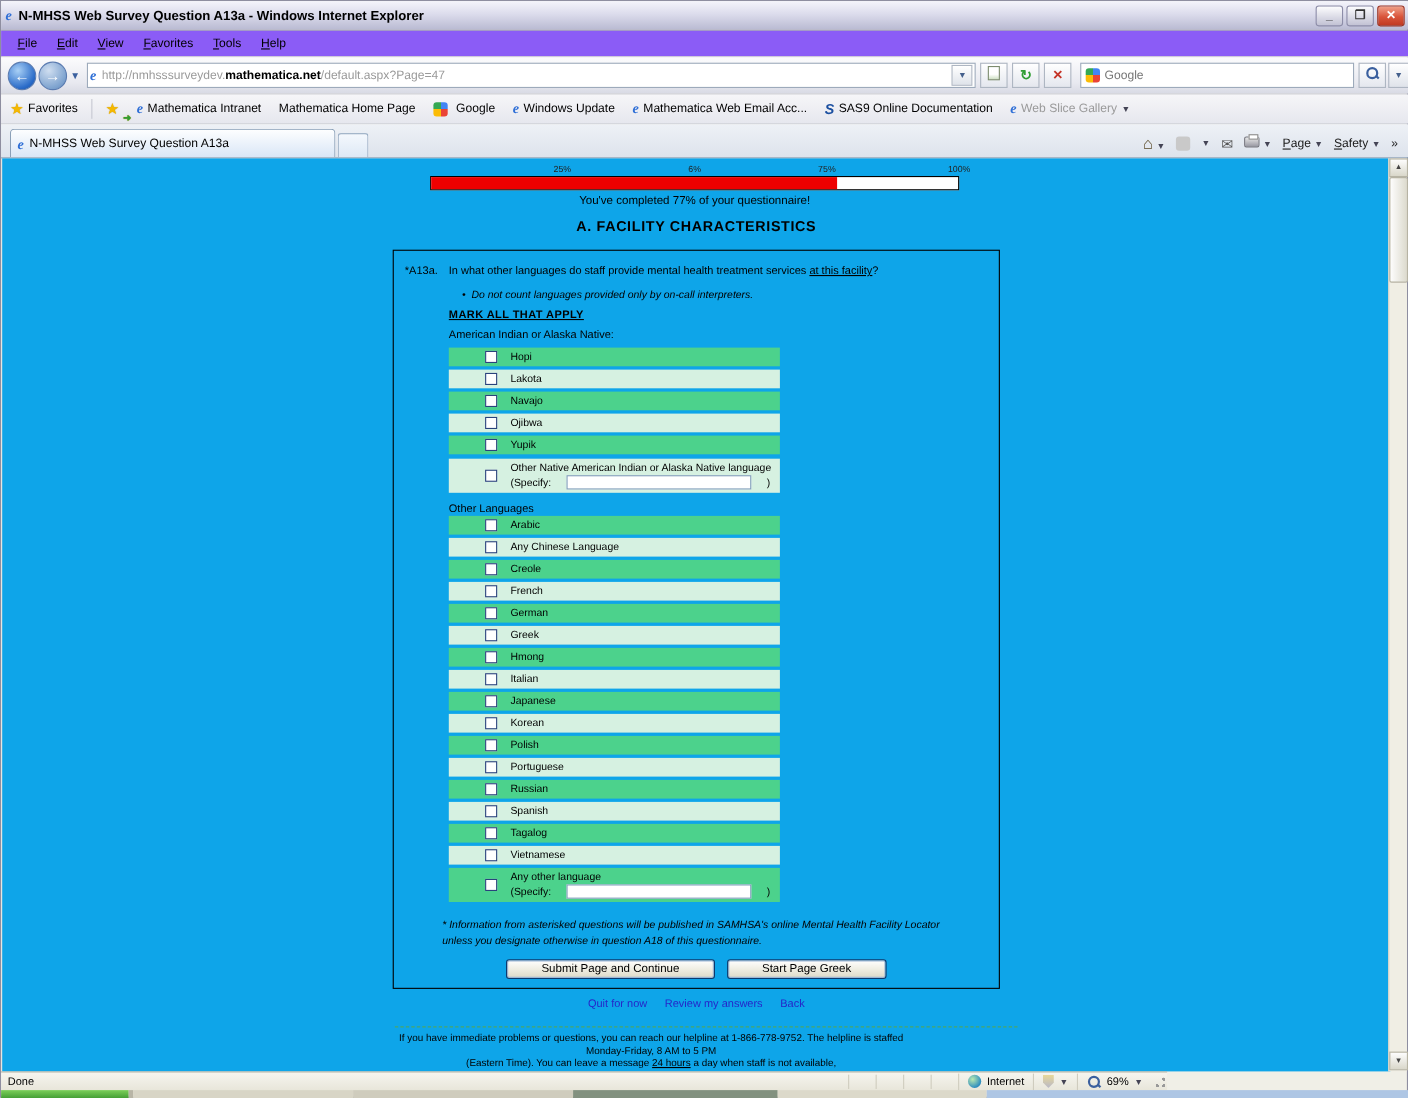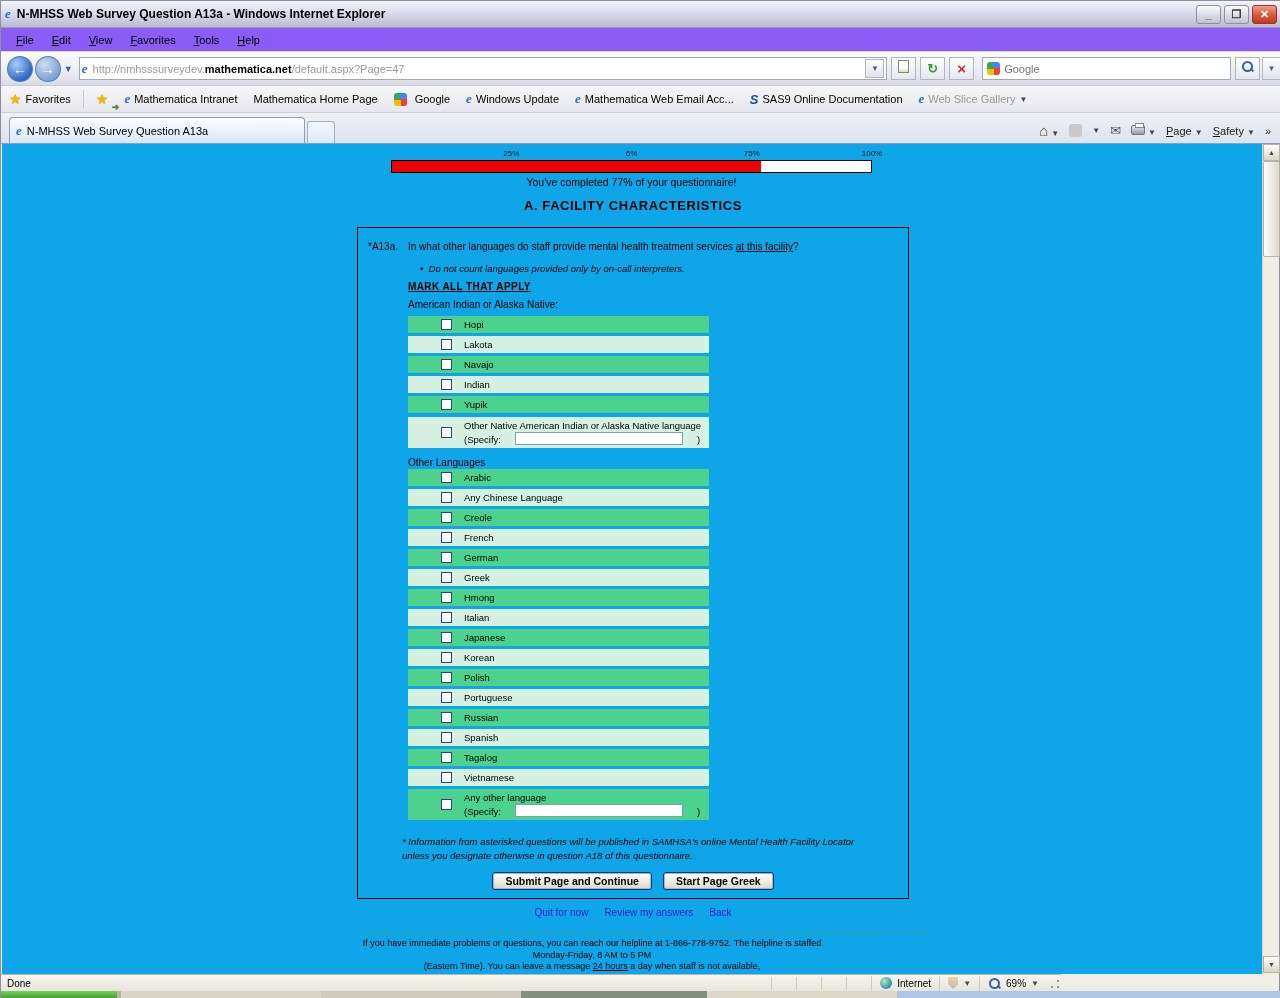--- a/index.html
+++ b/index.html
@@ -95,23 +95,23 @@
   .row.light { background:var(--row-light); }
   .row.other { height:31px; align-items:center; }
   .cb { width:11px; height:11px; min-width:11px; background:#fff; border:1px solid #29437c; margin:0 12px 0 7px; }
   .row .lbl { font-size:9.5px; }
   .other-body { display:flex; flex-direction:column; justify-content:center; gap:1px; }
   .other-body .spec { display:flex; align-items:flex-end; gap:14px; font-size:9.5px; }
   .spec input { width:168px; height:13px; border:1px solid #7f9db9; font-size:9px; padding:0 2px; }
 
   .footnote { position:absolute; left:44px; top:607px; width:480px; font-style:italic; font-size:9.5px; line-height:1.45; }
   .btnrow { position:absolute; left:0; top:644px; width:100%; display:flex; justify-content:center; gap:11px; }
-  .xpbtn { font-family:"Liberation Sans",sans-serif; font-size:10.5px; font-weight:bold; color:#000;
+  .xpbtn { font-family:"Liberation Sans",sans-serif; font-size:10.5px; font-weight:normal; color:#000;
     border:1px solid #0c3a6e; border-radius:3px; background:linear-gradient(180deg,#ffffff,#eceadd 60%,#dcd9c8);
-    padding:1px 12px; height:18px; box-shadow:0 0 0 1px #9db6d4 inset; }
+    padding:1px 31px; height:18px; box-shadow:0 0 0 1px #9db6d4 inset; }
 
   .pagelinks { position:absolute; left:355px; top:763px; width:552px; display:flex; justify-content:center; gap:16px; }
   .pagelinks a { font-size:10px; color:#2626c9; text-decoration:none; }
   .dashline { position:absolute; left:357px; top:789px; width:566px; border-top:1px dashed #4aa768; }
   .helpline { position:absolute; left:355px; top:794px; width:470px; text-align:center; font-size:9px; line-height:1.3; color:#000; }
   .helpline .u { text-decoration:underline; }
 
   
   .sbar { position:absolute; right:0; top:143px; width:17px; height:830px; background:#f0eee4; border-left:1px solid #d6d3c6; }
   .sbtn { position:absolute; left:0; width:17px; height:17px; background:linear-gradient(180deg,#fdfdfd,#d9d7ca); border:1px solid #b6b3a4; font-size:7px; text-align:center; line-height:15px; color:#444; }
@@ -266,21 +266,21 @@
           <div class="row light">
             <div class="cb"></div>
             <span class="lbl">Lakota</span>
           </div>
           <div class="row dark">
             <div class="cb"></div>
             <span class="lbl">Navajo</span>
           </div>
           <div class="row light">
             <div class="cb"></div>
-            <span class="lbl">Indian</span>
+            <span class="lbl">Ojibwa</span>
           </div>
           <div class="row dark">
             <div class="cb"></div>
             <span class="lbl">Yupik</span>
           </div>
         </div>
       <div class="rows" style="top:189px;">
         <div class="row other light">
           <div class="cb"></div>
           <div class="other-body">

